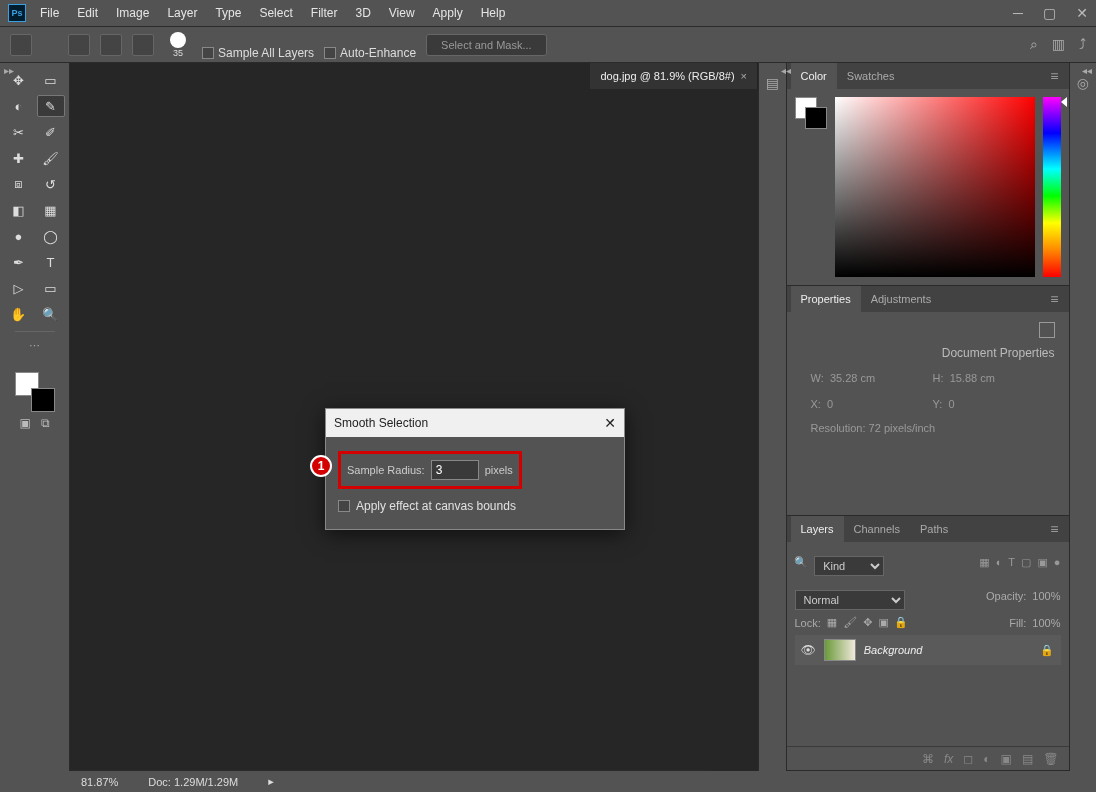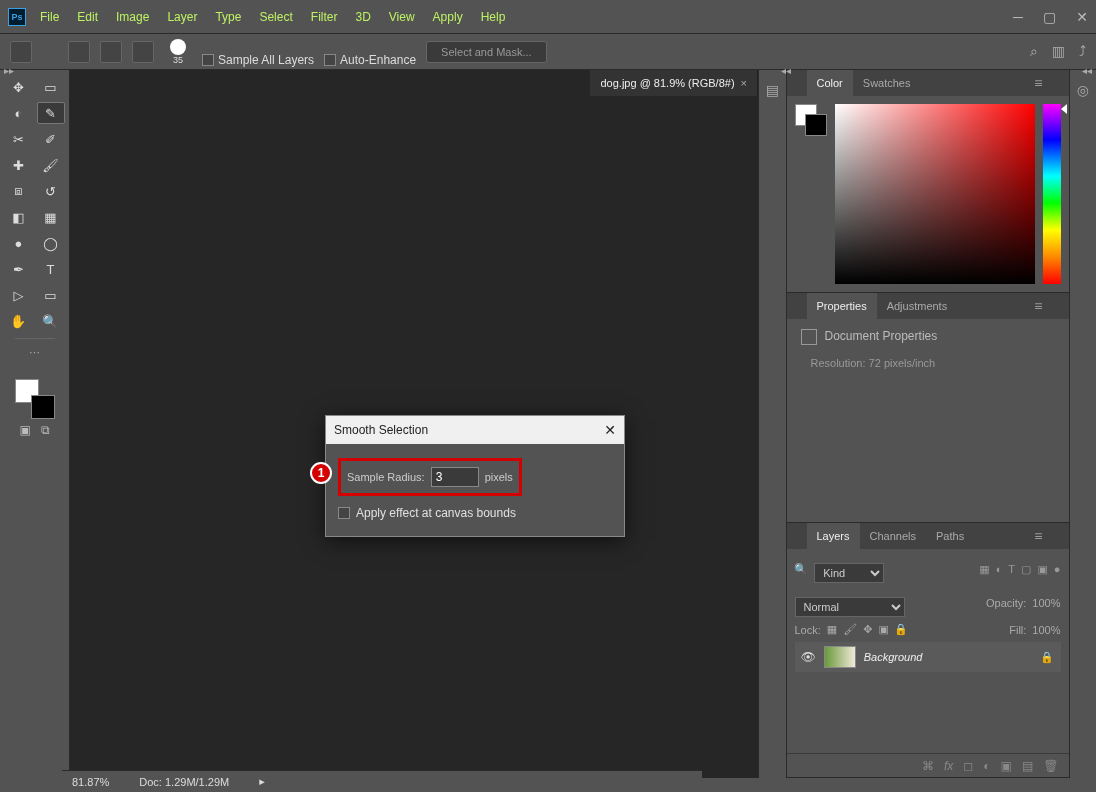--- a/index.html
+++ b/index.html
@@ -1,21 +1,21 @@
 <!DOCTYPE html>
 <html><head>
 <meta charset="utf-8">
 <style>
 * { margin: 0; padding: 0; box-sizing: border-box; font-family: "Segoe UI", Tahoma, sans-serif; user-select: none; }
 body { width: 1096px; height: 792px; background: #535353; color: #ccc; font-size: 11px; overflow: hidden; position: relative; }
 
 
-.menubar { height: 34px; background: #535353; display: flex; align-items: center; padding: 0 8px; border-bottom: 1px solid #2a2a2a; }
+.menubar { height: 27px; background: #535353; display: flex; align-items: center; padding: 0 8px; border-bottom: 1px solid #2a2a2a; }
 .ps-logo { width: 18px; height: 18px; background: #001d30; border: 1px solid #3aa0e0; display: flex; align-items: center; justify-content: center; font-size: 9px; color: #3aa0e0; font-weight: bold; margin-right: 14px; }
-.menu-item { color: #bef264; margin-right: 18px; font-size: 12px; cursor: default; }
+.menu-item { color: #e5e5e5; margin-right: 18px; font-size: 12px; cursor: default; }
 .win-controls { margin-left: auto; display: flex; gap: 20px; color:#bbb; font-size:14px; }
 
 
 .optionsbar { height: 36px; background: #535353; display: flex; align-items: center; padding: 0 10px; border-bottom: 1px solid #2a2a2a; gap: 10px; }
 .opt-icon { width: 22px; height: 22px; background: #444; border: 1px solid #666; border-radius: 2px; }
 .brush-preview { display:flex; flex-direction:column; align-items:center; margin:0 6px; color:#ddd; font-size:9px; }
 .brush-circle { width:16px; height:16px; border-radius:50%; background:#fff; }
 .checkbox-row { display:flex; align-items:center; gap:4px; color:#ddd; font-size:12px;margin-top:16px; }
 .chk { width:12px; height:12px; border:1px solid #888; background:#444; }
 .select-mask-btn { background:#3a3a3a; border:1px solid #666; padding:4px 14px; border-radius:3px; color:#999; font-size:11px; }
@@ -69,51 +69,51 @@
 .dlg-buttons { display:flex; flex-direction:column; gap:10px; align-items:center; }
 .dlg-btn { width:60px; height:24px; border:1px solid #888; background:#535353; color:#e8e8e8; border-radius:12px; font-size:12px; display:flex; align-items:center; justify-content:center; }
 .dlg-btn.primary { border:1.5px solid #ccc; }
 
 
 .rightstack { width: 338px; background:#535353; display:flex; border-left:1px solid #2a2a2a; }
 .sidecol { width:40px; background:#535353; border-left:1px solid #2a2a2a; display:flex; flex-direction:column; align-items:center; padding-top:12px; gap:20px; color:#aaa; font-size:14px; }
 .sidecol.left-sc{border-right:1px solid #2a2a2a;border-left:none;}
 .panels { flex:1; display:flex; flex-direction:column; }
 .panel { border-bottom:1px solid #2a2a2a; }
-.panel-tabs { height:26px; display:flex; align-items:center; background:#424242; padding:0 20px; }
+.panel-tabs { height:26px; display:flex; align-items:center; background:#424242; padding:0 4px; }
 .ptab { padding:0 10px; height:100%; display:flex; align-items:center; color:#aaa; font-size:11px; }
 .ptab.active { background:#535353; color:#eee; }
 .p-menu { margin-left:auto; color:#999; padding:0 6px; font-size:14px; }
 .panel-body { padding:8px; }
 
 .color-picker { display:flex; gap:8px; align-items:flex-start; }
 .fb-small { position:relative; width:32px; height:32px; }
 .fb-small .f { width:22px;height:22px;background:#fff;border:1px solid #888;position:absolute;top:0;left:0; }
 .fb-small .b { width:22px;height:22px;background:#000;border:1px solid #888;position:absolute;bottom:0;right:0; }
 .sat-box { width:200px; height:180px; background:linear-gradient(to top, #000, transparent), linear-gradient(to right, #fff, #f00); position:relative; }
 .hue-strip { width:18px; height:180px; background:linear-gradient(to bottom,#f0f 0%,#00f 20%,#0ff 40%,#0f0 55%,#ff0 70%,#f80 85%,#f00 100%); position:relative; }
 .hue-pointer { position:absolute; top:0; right:-6px; width:0;height:0;border-top:5px solid transparent;border-bottom:5px solid transparent;border-right:6px solid #fff; }
 
 .props-body { padding:10px 14px; display:flex; flex-direction:column; gap:12px; color:#999; font-size:11px; }
-.props-title-row { display:flex; align-items:flex-start; gap:8px; color:#bbb; font-size:12px; }
+.props-title-row { display:flex; align-items:flex-end; gap:8px; color:#bbb; font-size:12px;flex-direction:column; }
 .doc-icon-sm { width:16px;height:16px;border:1px solid #999; }
 .props-grid { display:grid; grid-template-columns: 1fr 1fr; row-gap:14px; padding-left:10px; }
 
 .layers-body { padding:6px 8px; display:flex; flex-direction:column; gap:6px; font-size:11px; color:#aaa; }
 .lay-row { display:flex; align-items:center; gap:6px; }
 .lay-select { background:#3a3a3a; border:1px solid #666; color:#ccc; padding:2px 4px; font-size:11px; width:70px;margin-top:8px; }
 .lay-icons { display:flex; gap:6px; margin-left:auto; color:#999; font-size:11px; }
 .layer-item { display:flex; align-items:center; gap:8px; background:#5a5a5a; padding:4px 6px; }
 .eye { color:#ddd; font-size:12px; }
 .thumb { width:32px; height:22px; background:linear-gradient(to right,#6a9a3a,#f0e8da); border:1px solid #888; }
 .lockico { margin-left:auto; color:#bbb; }
 .layers-footer { height:24px; margin-top:auto; display:flex; align-items:center; justify-content:flex-end; gap:10px; padding:0 10px; color:#888; border-top:1px solid #3a3a3a; font-size:12px; }
 
 
-.statusbar { height:22px; background:#535353; display:flex; align-items:center; padding:0 10px; gap:30px; color:#ddd; font-size:11px; border-top:1px solid #2a2a2a; position:absolute; bottom:0; left:62px; width:640px; }
+.statusbar { height:22px; background:#535353; display:flex; align-items:center; padding:0 10px; gap:30px; color:#ddd; font-size:11px; border-top:1px solid #2a2a2a; position:absolute; bottom:0; left:71px; width:640px; }
 
 .tb-expand { position:absolute; left:4px; top:65px; color:#aaa; font-size:10px; }
 .tb-expand2 { position:absolute; right:305px; top:65px; color:#aaa; font-size:10px; }
 .tb-expand3 { position:absolute; right:4px; top:65px; color:#aaa; font-size:10px; }
 </style>
 </head>
 <body>
 
 <div class="menubar">
   <div class="ps-logo">Ps</div>
@@ -284,20 +284,26 @@
         <div class="panel-tabs">
           <div class="ptab active">Properties</div>
           <div class="ptab">Adjustments</div>
           <div class="p-menu">≡</div>
         </div>
         <div class="props-body">
           <div class="props-title-row">
               <div class="doc-icon-sm"></div>
               <span>Document Properties</span>
             </div>
+          <div class="props-grid">
+            <div><span>W:</span>&nbsp;&nbsp;<span>35.28 cm</span></div>
+            <div><span>H:</span>&nbsp;&nbsp;<span>15.88 cm</span></div>
+            <div><span>X:</span>&nbsp;&nbsp;<span>0</span></div>
+            <div><span>Y:</span>&nbsp;&nbsp;<span>0</span></div>
+          </div>
           <div style="padding-left:10px">Resolution: 72 pixels/inch</div>
         </div>
       </div>
 
       <div class="panel" style="flex:1;display:flex;flex-direction:column">
         <div class="panel-tabs">
           <div class="ptab active">Layers</div>
           <div class="ptab">Channels</div>
           <div class="ptab">Paths</div>
           <div class="p-menu">≡</div>

